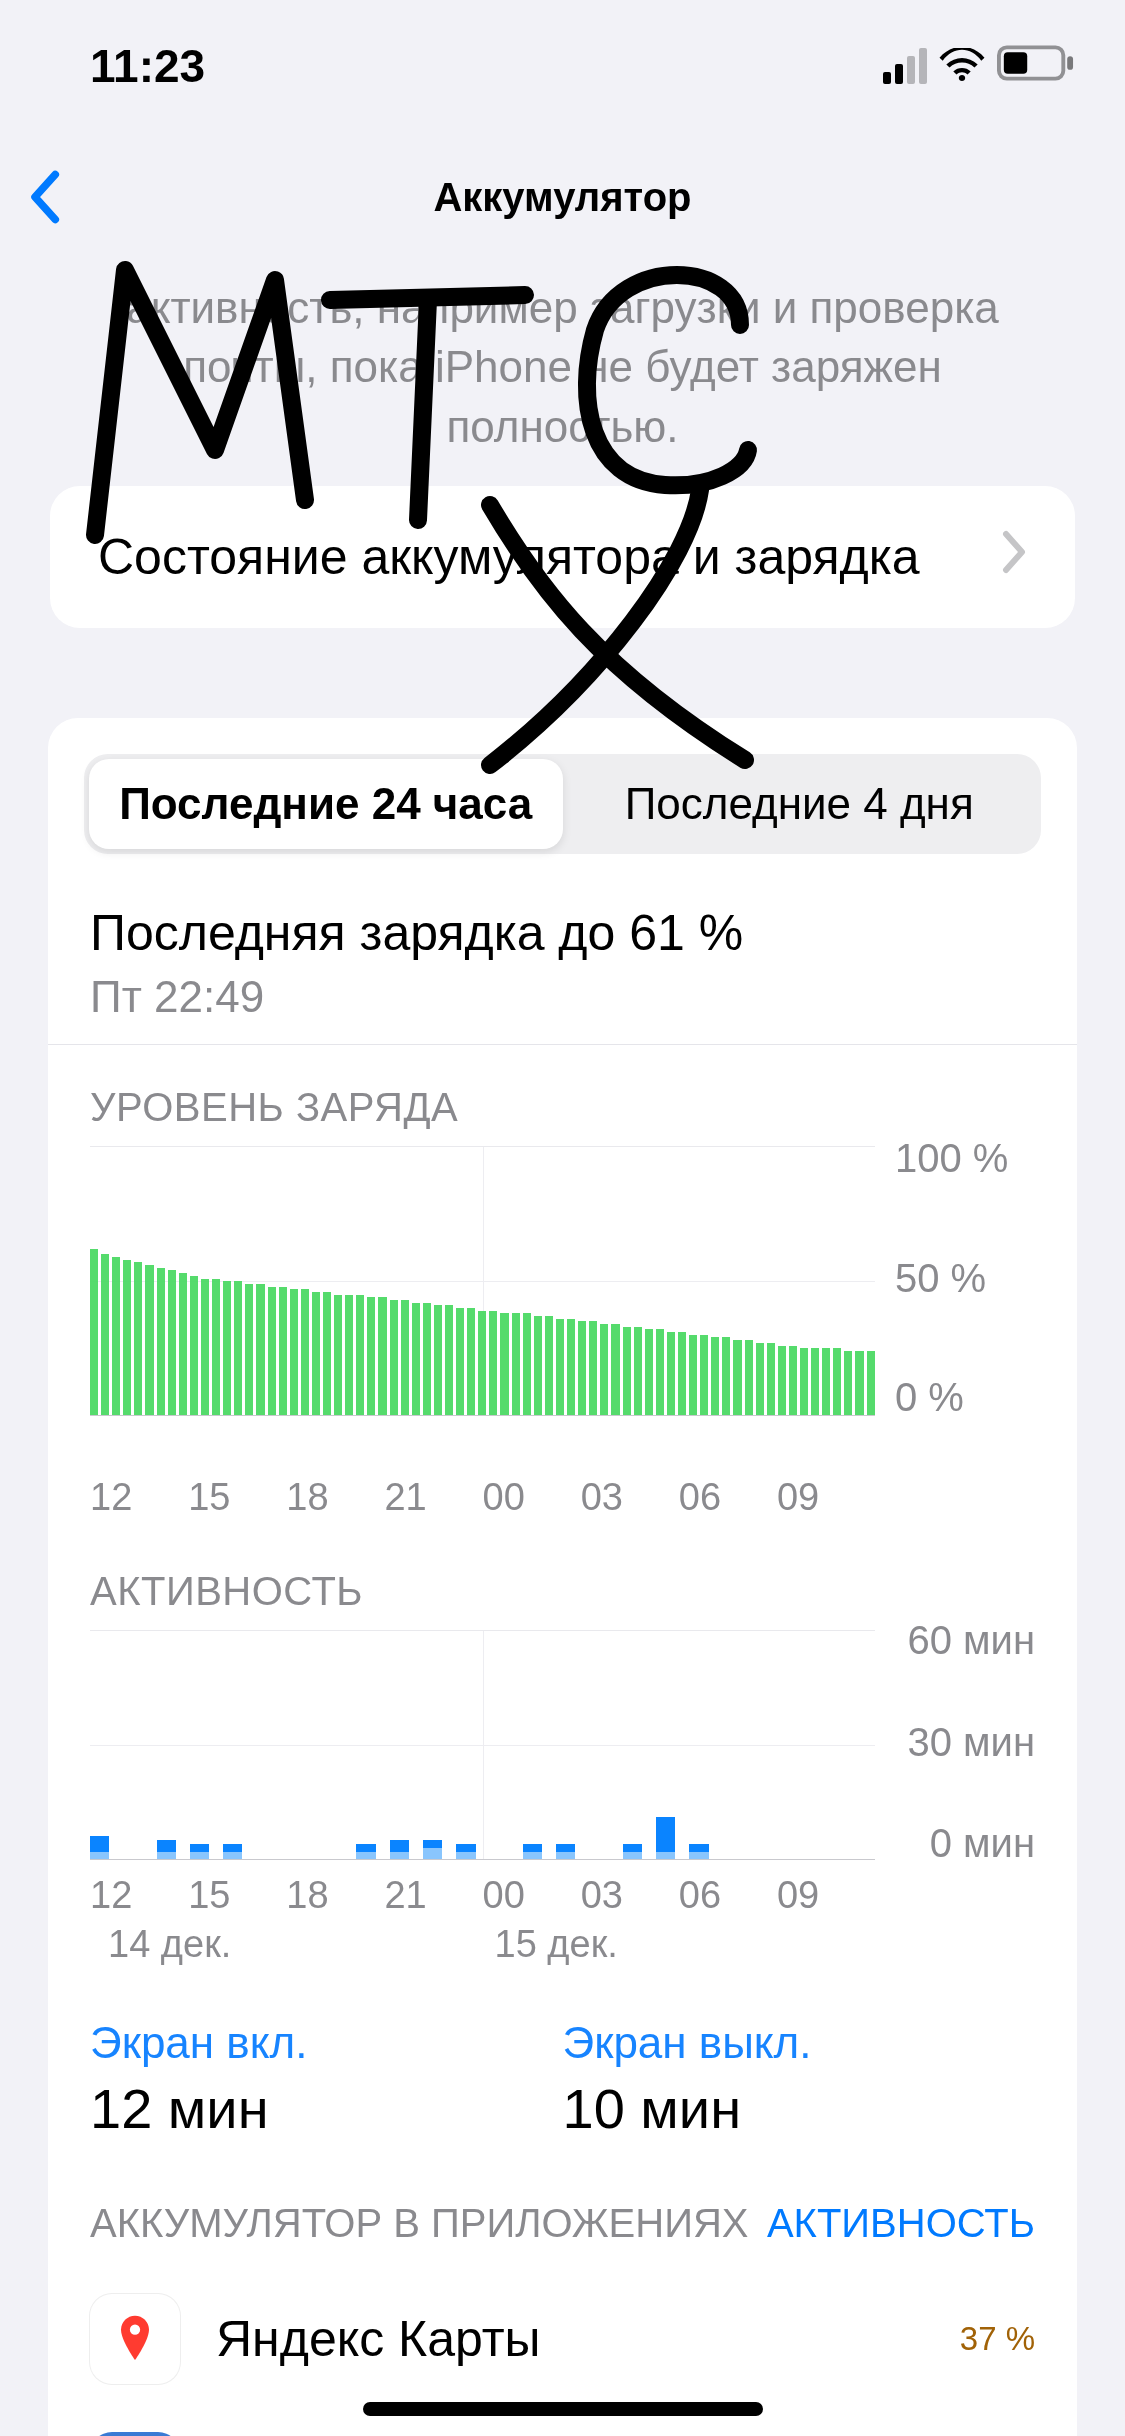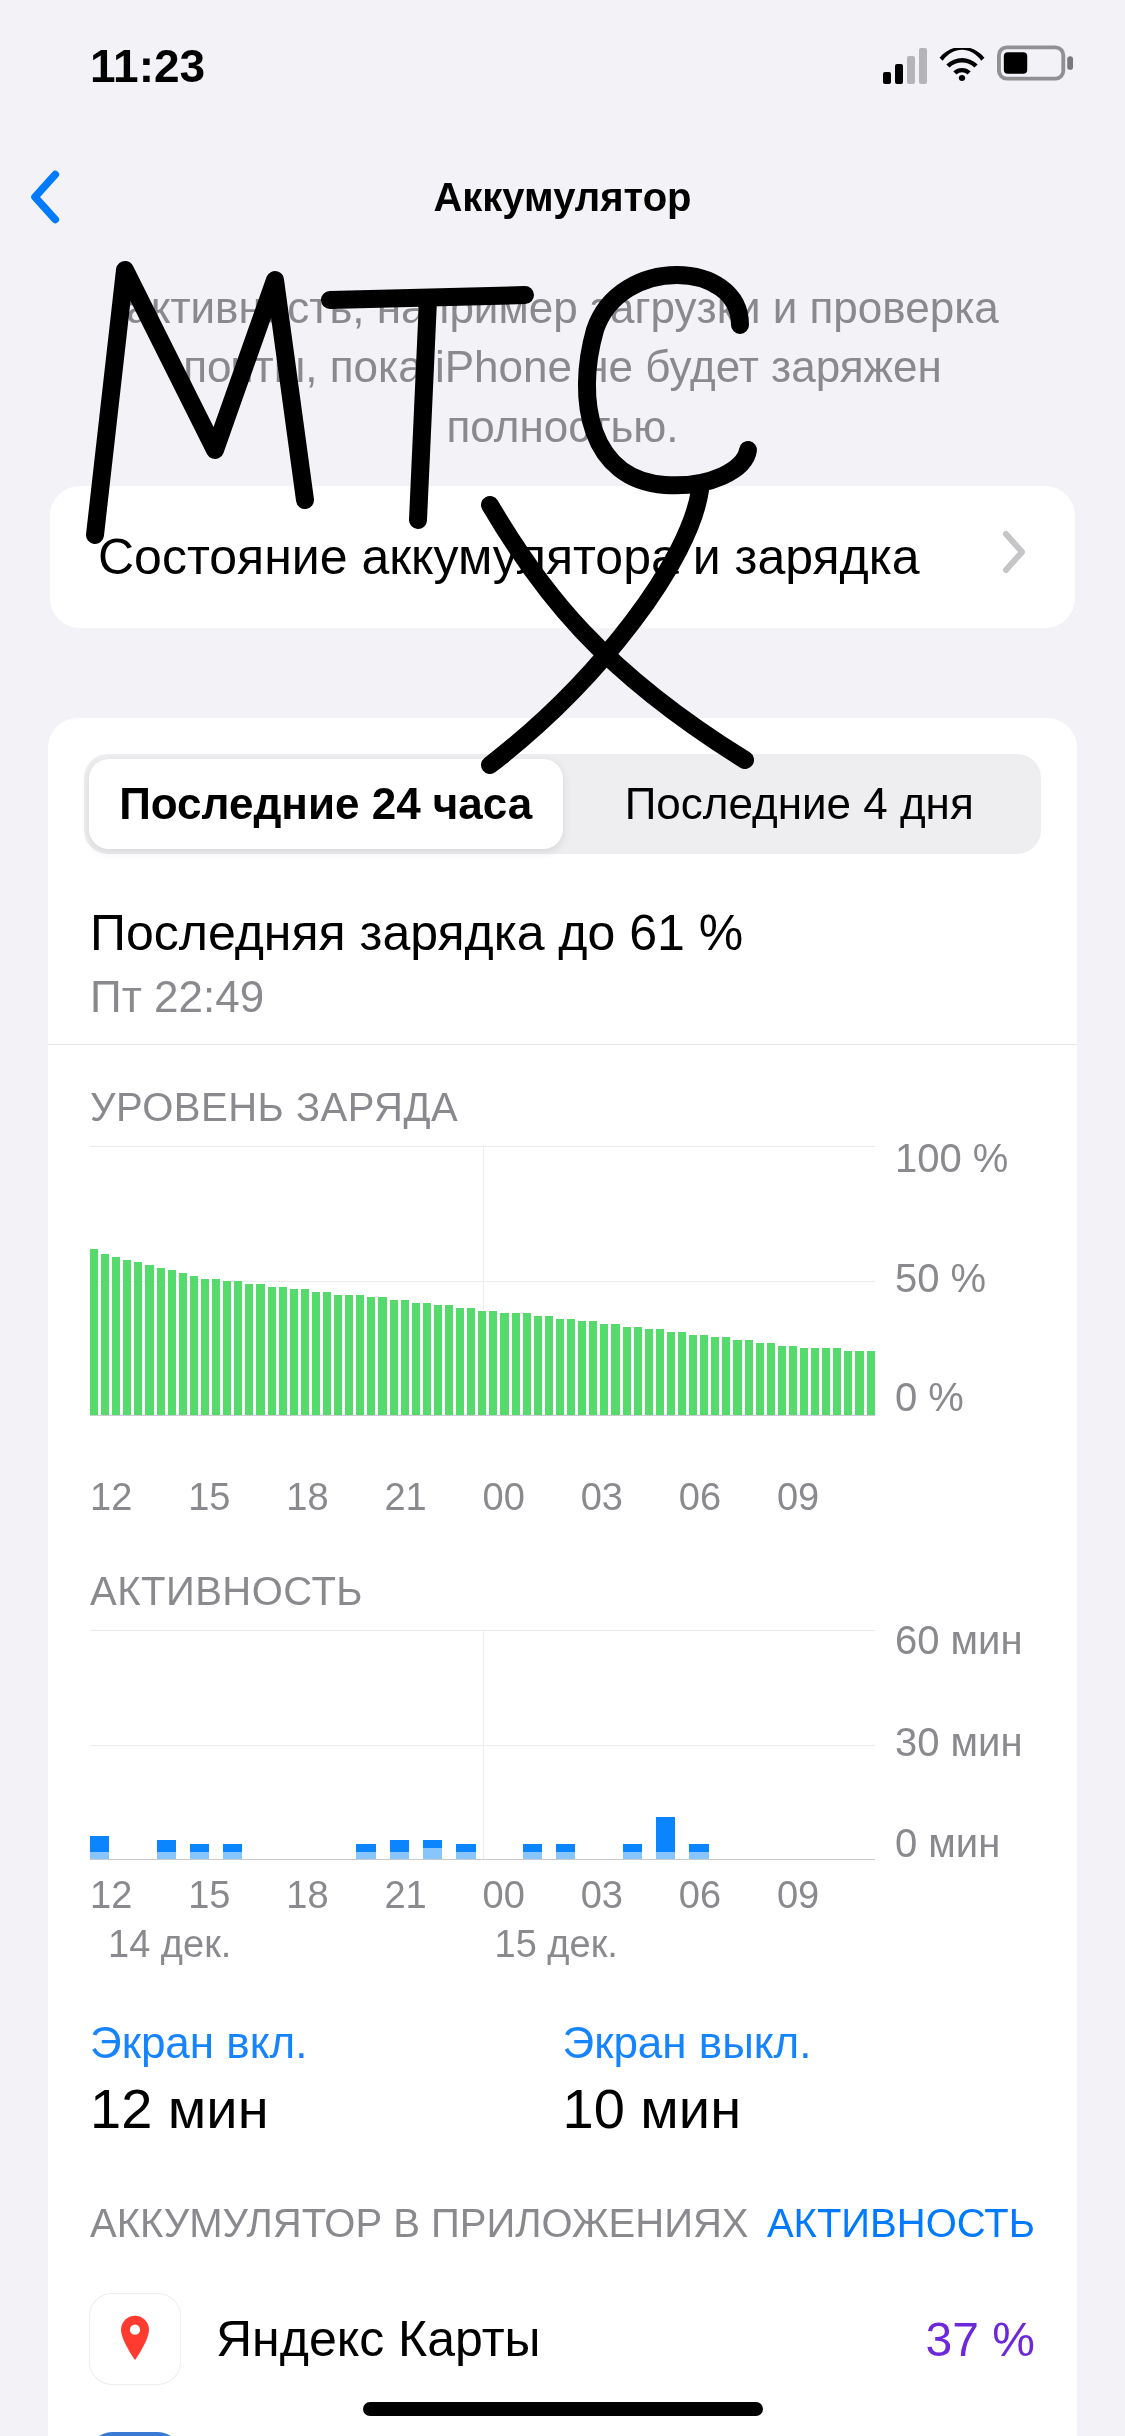--- a/index.html
+++ b/index.html
@@ -67,21 +67,21 @@
 .stats-col{flex:1;}
 .stats-label{font-size:44px;color:#1784ff;margin-bottom:8px;}
 .stats-val{font-size:56px;}
 
 .apps-header{display:flex;justify-content:space-between;align-items:center;padding:0 42px 24px;}
 .apps-header-left{font-size:40px;color:#8a8a8e;}
 .apps-header-right{font-size:40px;color:#007aff;font-weight:500;}
 .app-row{display:flex;align-items:center;padding:24px 42px;gap:36px;}
 .app-icon{width:90px;height:90px;border-radius:22px;display:flex;align-items:center;justify-content:center;}
 .app-name{font-size:50px;flex:1;}
-.app-pct{font-size:48px;color:#6d28d9;}
+.app-pct{font-size:33px;color:#a16207;}
 
 .home-ind{position:absolute;bottom:20px;left:50%;transform:translateX(-50%);width:400px;height:14px;background:#000;border-radius:10px;}
 
 .annot{position:absolute;pointer-events:none;left:0;top:0;width:1125px;height:1200px;}
 </style>
 </head>
 <body>
 
 <div class="status-bar">
   <span>11:23</span>
@@ -338,21 +338,21 @@
             <div class="act-col">
               <div class="act-on" style="height: 0%;"></div>
               <div class="act-off" style="height: 0%;"></div>
             </div>
             <div class="act-col">
               <div class="act-on" style="height: 0%;"></div>
               <div class="act-off" style="height: 0%;"></div>
             </div>
           </div>
       </div>
-      <div class="y-ticks" style="height:248px;margin-top:-12px;">
+      <div class="y-ticks" style="height:248px;margin-top:-12px;align-items:flex-end;">
         <span>60 мин</span>
         <span>30 мин</span>
         <span>0 мин</span>
       </div>
     </div>
     <div class="x-ticks pad-r">
       <span>12</span>
       <span>15</span>
       <span>18</span>
       <span>21</span>

